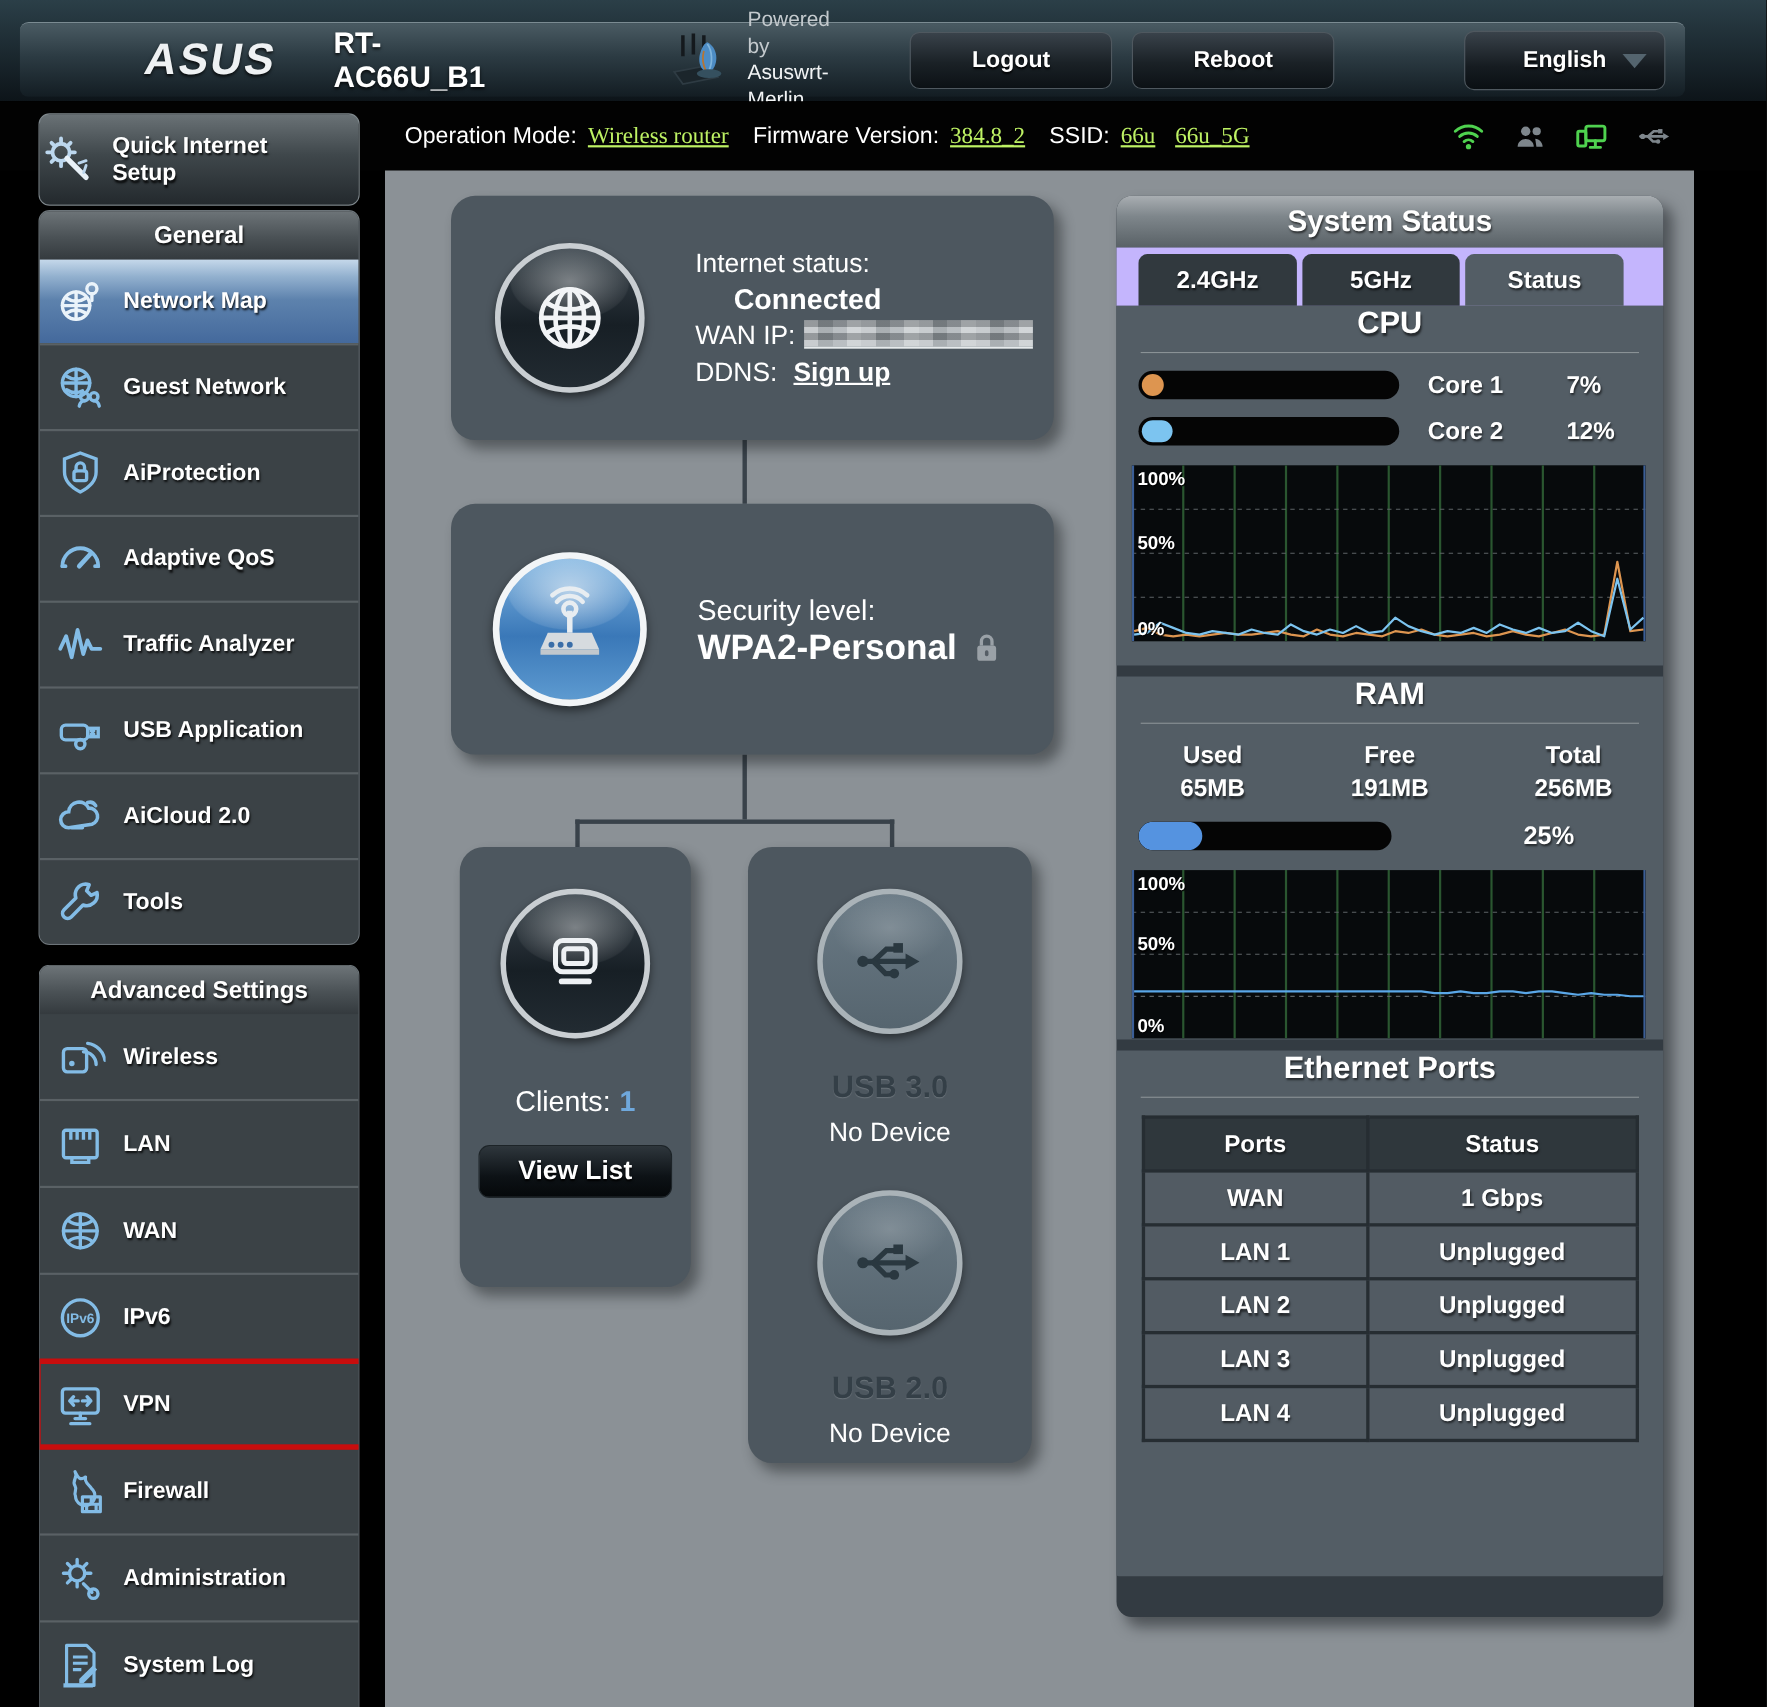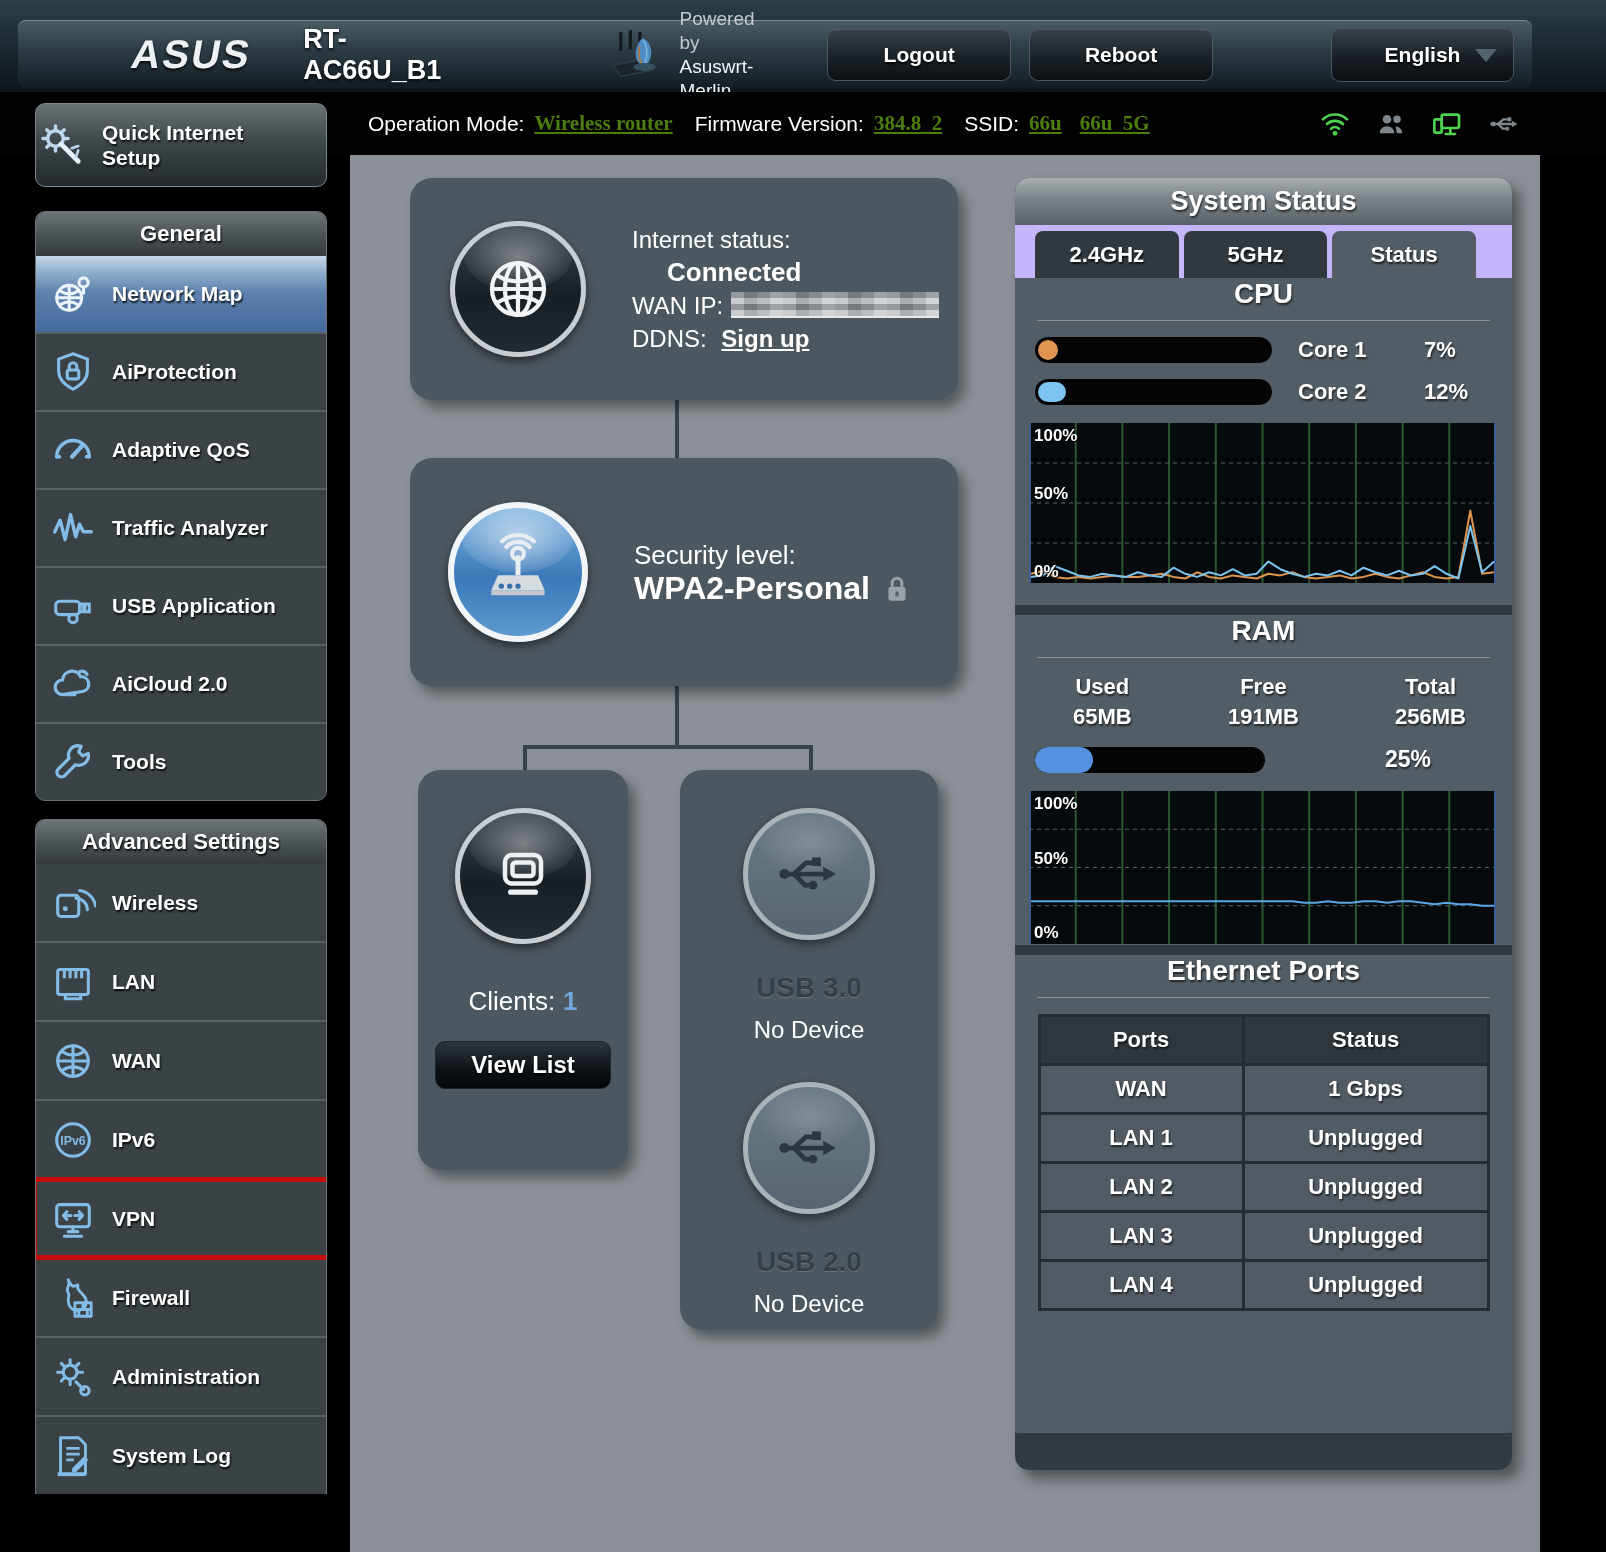--- a/index.html
+++ b/index.html
@@ -28,32 +28,32 @@
         border:1px solid #4f585f;display:flex;align-items:center;justify-content:center;position:relative;}
   .lang .txt{font-size:21px;font-weight:bold;text-shadow:0 2px 2px #000;}
   .lang .tri{position:absolute;right:16px;top:20px;width:0;height:0;
              border-left:11px solid transparent;border-right:11px solid transparent;border-top:13px solid #54646e;}
 
   
   #infobar{position:absolute;left:0;top:92px;width:1606px;height:63px;background:#020202;
            display:flex;align-items:center;font-size:21px;}
   #infobar .lbl{color:#fff;margin-left:14px;}
   #infobar .first{margin-left:368px;}
-  .serif-link{font-family:"Liberation Serif",serif;font-weight:bold;text-decoration:underline;
-              color:#4d7c0f;margin-left:10px;cursor:pointer;}
+  .serif-link{font-family:"Liberation Serif",serif;font-weight:normal;text-decoration:underline;
+              color:#bef264;margin-left:10px;cursor:pointer;}
   #statusicons{margin-left:auto;margin-right:84px;display:flex;align-items:center;gap:22px;}
   #statusicons svg{display:block;}
 
   
   #sidebar{position:absolute;left:35px;top:103px;width:292px;}
   .qis{height:84px;border-radius:10px;background:linear-gradient(180deg,#6a7276 0%,#3f474b 45%,#23292d 100%);
        border:1px solid #7d868b;display:flex;align-items:center;cursor:pointer;box-sizing:border-box;}
   .qis-label{font-size:21px;font-weight:bold;line-height:25px;margin-left:14px;width:170px;
              text-shadow:1px 2px 2px rgba(0,0,0,.85);}
-  .sb-box{margin-top:24px;border-radius:10px;overflow:hidden;border:1px solid #6c7479;background:#3b4145;}
+  .sb-box{margin-top:4px;border-radius:10px;overflow:hidden;border:1px solid #6c7479;background:#3b4145;}
   .sb-box.advanced{margin-top:18px;border-bottom:none;border-radius:10px 10px 0 0;}
   .sb-head{height:44px;background:linear-gradient(180deg,#6d7478 0%,#4a5155 55%,#343a3e 100%);
            display:flex;align-items:center;justify-content:center;font-size:22px;font-weight:bold;
            text-shadow:1px 2px 2px rgba(0,0,0,.85);}
   .sb-item{height:76px;display:flex;align-items:center;border-top:2px solid #5a6165;cursor:pointer;
            background:#3b4246;position:relative;}
   .advanced .sb-item{height:77px;}
   .sb-item.active{background:linear-gradient(180deg,#c5d8ea 0%,#93b1cf 20%,#5d82ad 48%,#44699c 100%);}
   .sb-icon{width:46px;height:46px;margin-left:14px;flex:0 0 auto;}
   .sb-icon svg{width:46px;height:46px;display:block;}
@@ -248,20 +248,32 @@
           <svg viewBox="0 0 24 24" fill="none" stroke="#eaf3fa" stroke-width="1.6" stroke-linecap="round">
             <circle cx="10" cy="14" r="6.5"></circle>
               <path d="M3.5 14h13M10 7.5v13M5.5 10.5c2.8 1.8 6.2 1.8 9 0M5.5 17.5c2.8-1.8 6.2-1.8 9 0"></path>
             <circle cx="17.5" cy="6" r="2.4"></circle>
               <path d="M17.5 8.4v3.2"></path>
           </svg>
         </span>
         <span class="sb-label">Network Map</span>
       </div>
 
+      <div class="sb-item">
+        <span class="sb-icon">
+          <svg viewBox="0 0 24 24" fill="none" stroke="#83bce6" stroke-width="1.6" stroke-linecap="round">
+            <circle cx="10" cy="10" r="6.5"></circle>
+              <path d="M3.5 10h13M10 3.5v13M5.5 6.8c2.8 1.8 6.2 1.8 9 0M5.5 13.2c2.5 1.6 5.2 1.8 7.6.5"></path>
+            <circle cx="14" cy="16.5" r="1.9"></circle>
+              <circle cx="18.5" cy="16.5" r="1.9"></circle>
+            <path d="M11.5 21c.3-1.6 1.3-2.5 2.5-2.5M21 21c-.3-1.6-1.3-2.5-2.5-2.5"></path>
+          </svg>
+        </span>
+        <span class="sb-label">Guest Network</span>
+      </div>
 
       <div class="sb-item">
         <span class="sb-icon">
           <svg viewBox="0 0 24 24" fill="none" stroke="#83bce6" stroke-width="1.6" stroke-linecap="round">
             <path d="M12 2.5l7.5 2.8v6.2c0 4.8-3.8 7.6-7.5 9.5-3.7-1.9-7.5-4.7-7.5-9.5V5.3z"></path>
             <rect x="9" y="11" width="6" height="4.6" rx="1"></rect>
               <path d="M10 11V9.2a2 2 0 014 0V11"></path>
           </svg>
         </span>
         <span class="sb-label">AiProtection</span>

